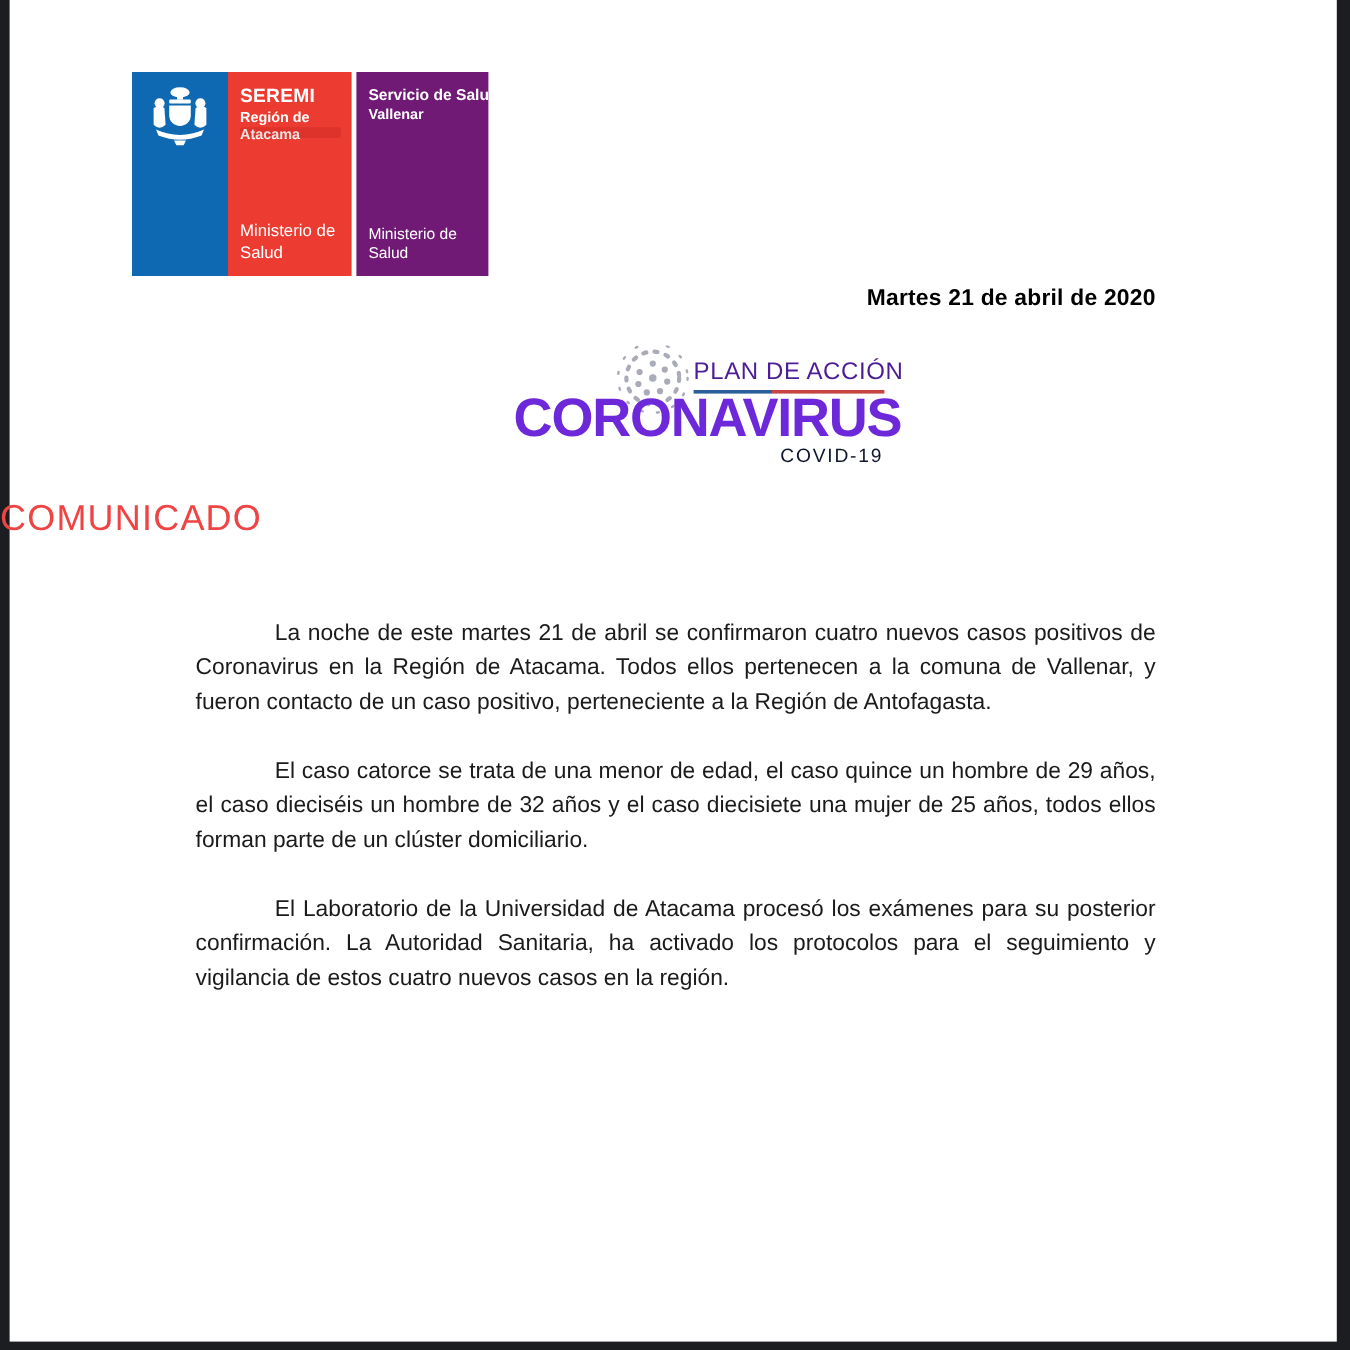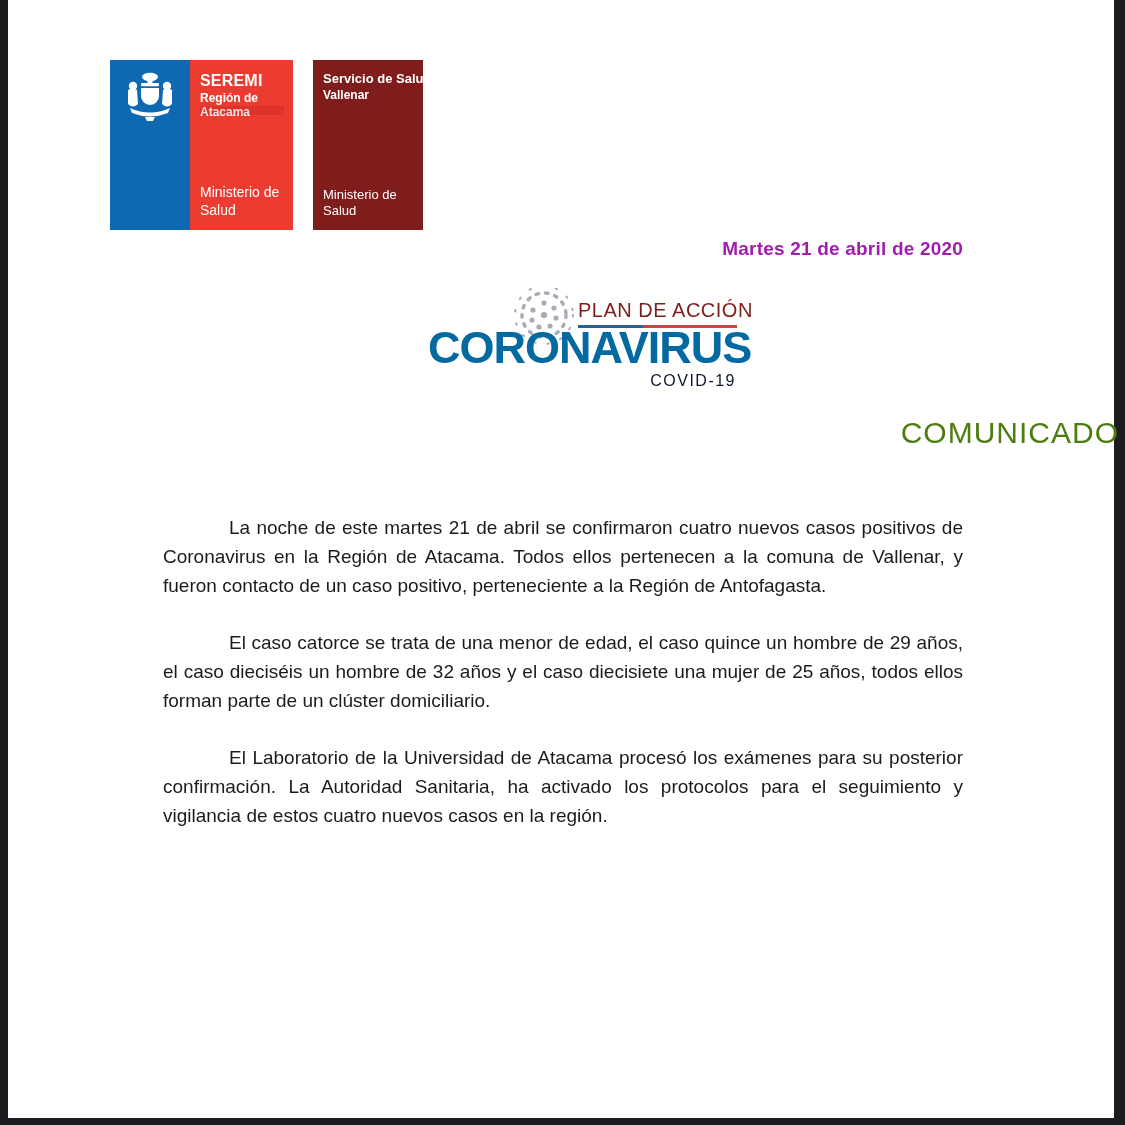--- a/index.html
+++ b/index.html
@@ -10,55 +10,55 @@
     font-family:"Liberation Sans", sans-serif;
     overflow:hidden;
   }
   
   .bezel{position:absolute;background:#1b1d20;}
   .bezel-left{left:0;top:0;width:8px;height:1125px;}
   .bezel-right{right:0;top:0;width:11px;height:1125px;}
   .bezel-bottom{left:0;top:1118px;width:1125px;height:7px;}
 
   
-  .logos{position:absolute;left:110px;top:60px;display:flex;gap:20px;}
+  .logos{position:absolute;left:110px;top:60px;display:flex;gap:4px;}
   .logo{height:170px;position:relative;}
   .logo-seremi{width:183px;display:flex;}
   .panel-blue{width:80px;height:170px;background:#0e68b2;position:relative;}
   .panel-red{width:103px;height:170px;position:relative;}
   .logo-ssa{width:110px;}
   .logo-text{color:#fff;font-weight:bold;line-height:1.15;}
   .lt-title{font-size:16px;letter-spacing:.2px;}
   .lt-sub{font-size:12px;margin-top:2px;}
   .lt-pad{padding:12px 0 0 10px;}
   .lt-ministry{position:absolute;left:10px;bottom:11px;font-size:14px;font-weight:normal;color:#fff;line-height:1.25;white-space:pre-line;}
   .faint-row{position:absolute;left:10px;top:46px;width:84px;height:9px;background:rgba(120,0,0,.12);border-radius:2px;}
   .coat{position:absolute;left:50%;top:10px;transform:translateX(-50%);}
 
   
   .date-line{
     position:absolute;right:162px;top:238px;
-    font-size:19px;font-weight:bold;color:#a21caf;letter-spacing:.2px;
+    font-size:19px;font-weight:bold;color:#000000;letter-spacing:.2px;
   }
 
   
   .cv-logo{position:absolute;left:430px;top:288px;width:308px;height:102px;}
   .virus-icon{position:absolute;left:76px;top:0px;}
   .plan-wrap{position:absolute;left:148px;top:11px;width:160px;}
-  .plan-label{font-size:20px;color:#7f1d1d;letter-spacing:.5px;white-space:nowrap;font-weight:400;}
+  .plan-label{font-size:20px;color:#4c1d95;letter-spacing:.5px;white-space:nowrap;font-weight:400;}
   .plan-underline{margin-top:3px;height:3px;width:159px;
     background:linear-gradient(to right,#2a6098 0 41%,#c64540 41% 100%);}
   .cv-main{position:absolute;left:-2px;top:37px;font-size:45px;font-weight:bold;
-    color:#0369a1;letter-spacing:-1px;line-height:1;white-space:nowrap;}
+    color:#6d28d9;letter-spacing:-1px;line-height:1;white-space:nowrap;}
   .cv-sub{position:absolute;right:2px;top:84px;font-size:16px;color:#0f172a;letter-spacing:1.5px;}
 
   
   .headline{
     position:absolute;left:0;top:416px;width:1119px;
-    text-align:right;font-size:30px;font-weight:400;color:#4d7c0f;letter-spacing:1px;
+    text-align:left;font-size:30px;font-weight:400;color:#ef4444;letter-spacing:1px;
   }
 
   
   .body-text{
     position:absolute;left:163px;right:162px;top:513px;
     font-size:19px;line-height:29px;color:#1b1b1b;
     text-align:justify;
   }
   .body-text p{margin:0 0 28px 0;text-indent:66px;}
   .body-text p:last-child{margin-bottom:0;}
@@ -97,21 +97,21 @@
         <div class="lt-pad">
           <div class="logo-text lt-title">SEREMI</div>
           <div class="logo-text lt-sub">Región de Atacama</div>
         </div>
         <div class="faint-row"></div>
         <div class="lt-ministry">Ministerio de
 Salud</div>
       </div>
     </div>
 
-    <div class="logo logo-ssa" style="background:#7f1d1d;">
+    <div class="logo logo-ssa" style="background:#701a75;">
       <div class="lt-pad">
         <div class="logo-text" style="font-size:13px;white-space:nowrap;">Servicio de Salud</div>
         <div class="logo-text lt-sub">Vallenar</div>
       </div>
       <div class="lt-ministry" style="font-size:13px;">Ministerio de
 Salud</div>
     </div>
 
   </div>
 

